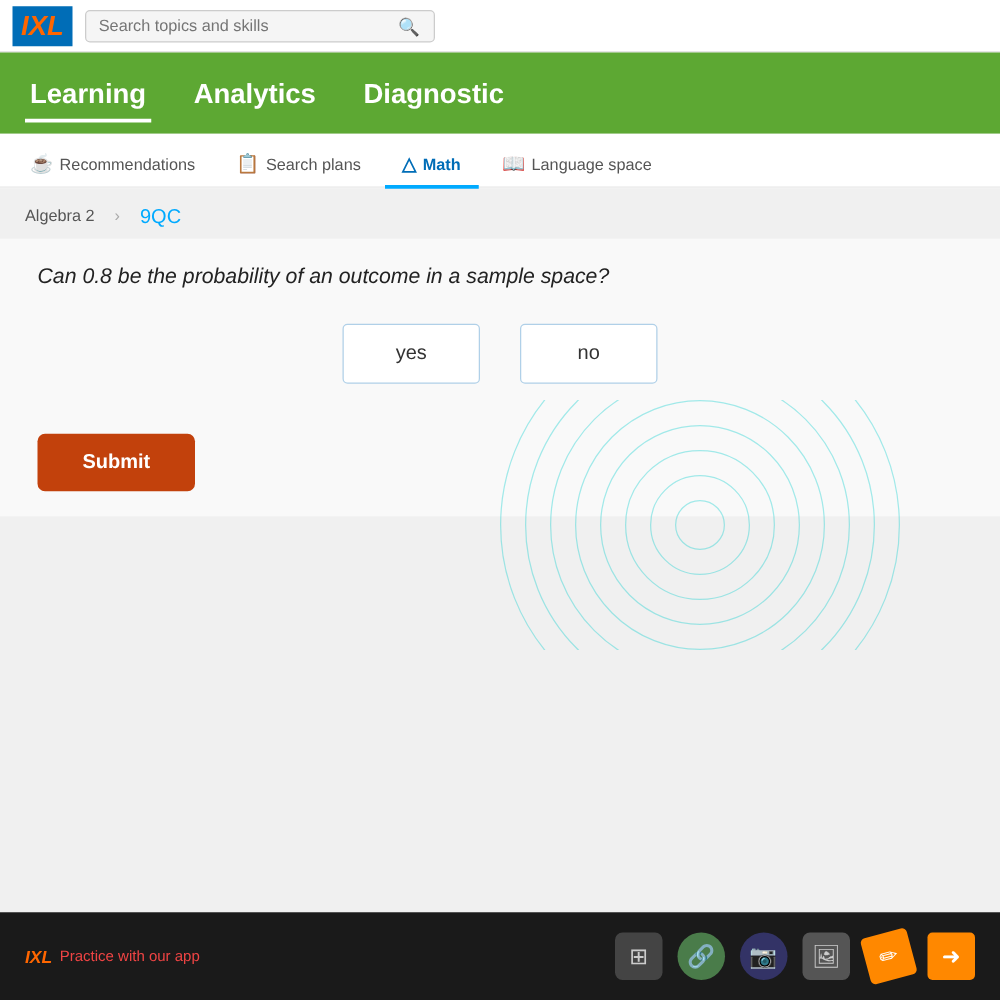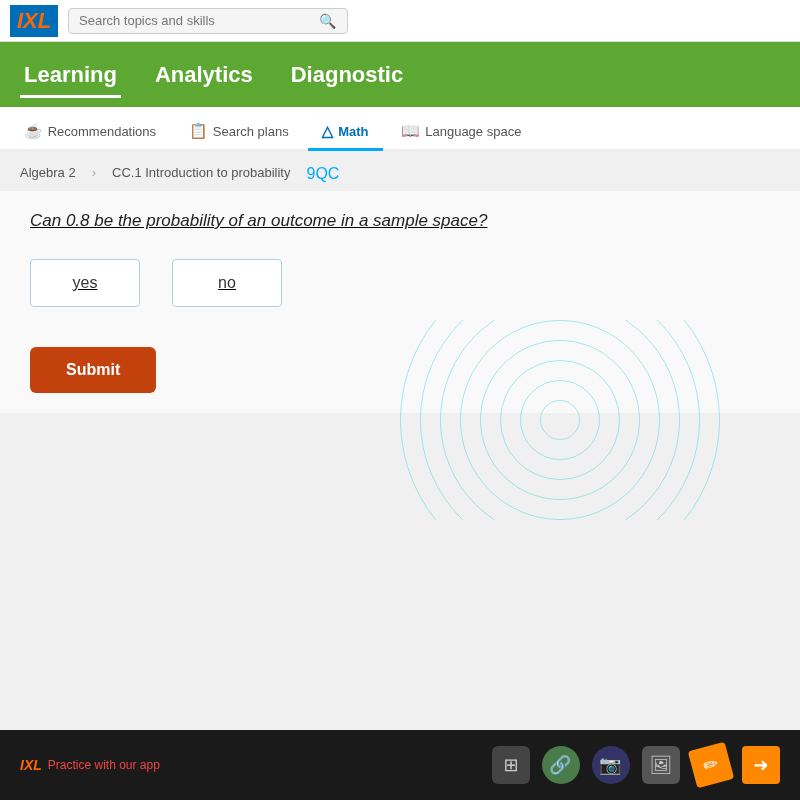--- a/index.html
+++ b/index.html
@@ -153,34 +153,34 @@
 
     #breadcrumb .code {
       color: #00aaff;
       font-size: 16px;
     }
 
     
     #main-content {
       padding: 20px 30px;
       background: #f9f9f9;
-      text-decoration: underline;
     }
 
     #question-text {
       font-size: 17px;
       color: #222;
       margin-bottom: 28px;
       font-style: italic;
     }
 
     #answer-buttons {
       display: flex;
       gap: 32px;
       margin-bottom: 40px;
+      justify-content: center;
     }
 
     .answer-btn {
       padding: 14px 40px;
       border: 1.5px solid #b0d0e8;
       background: white;
       border-radius: 4px;
       font-size: 16px;
       color: #333;
       cursor: pointer;
@@ -308,21 +308,20 @@
     </div>
     <div class="tab">
       <span class="tab-icon">📖</span>
       <span>Language space</span>
     </div>
   </div>
 
   <div id="breadcrumb">
     <span>Algebra 2</span>
     <span class="separator">›</span>
-    <span>CC.1 Introduction to probability</span>
     <span class="code">9QC</span>
   </div>
 
   <div id="main-content">
     <div id="question-text">Can 0.8 be the probability of an outcome in a sample space?</div>
 
     <div id="answer-buttons">
       <button class="answer-btn">yes</button>
       <button class="answer-btn">no</button>
     </div>

